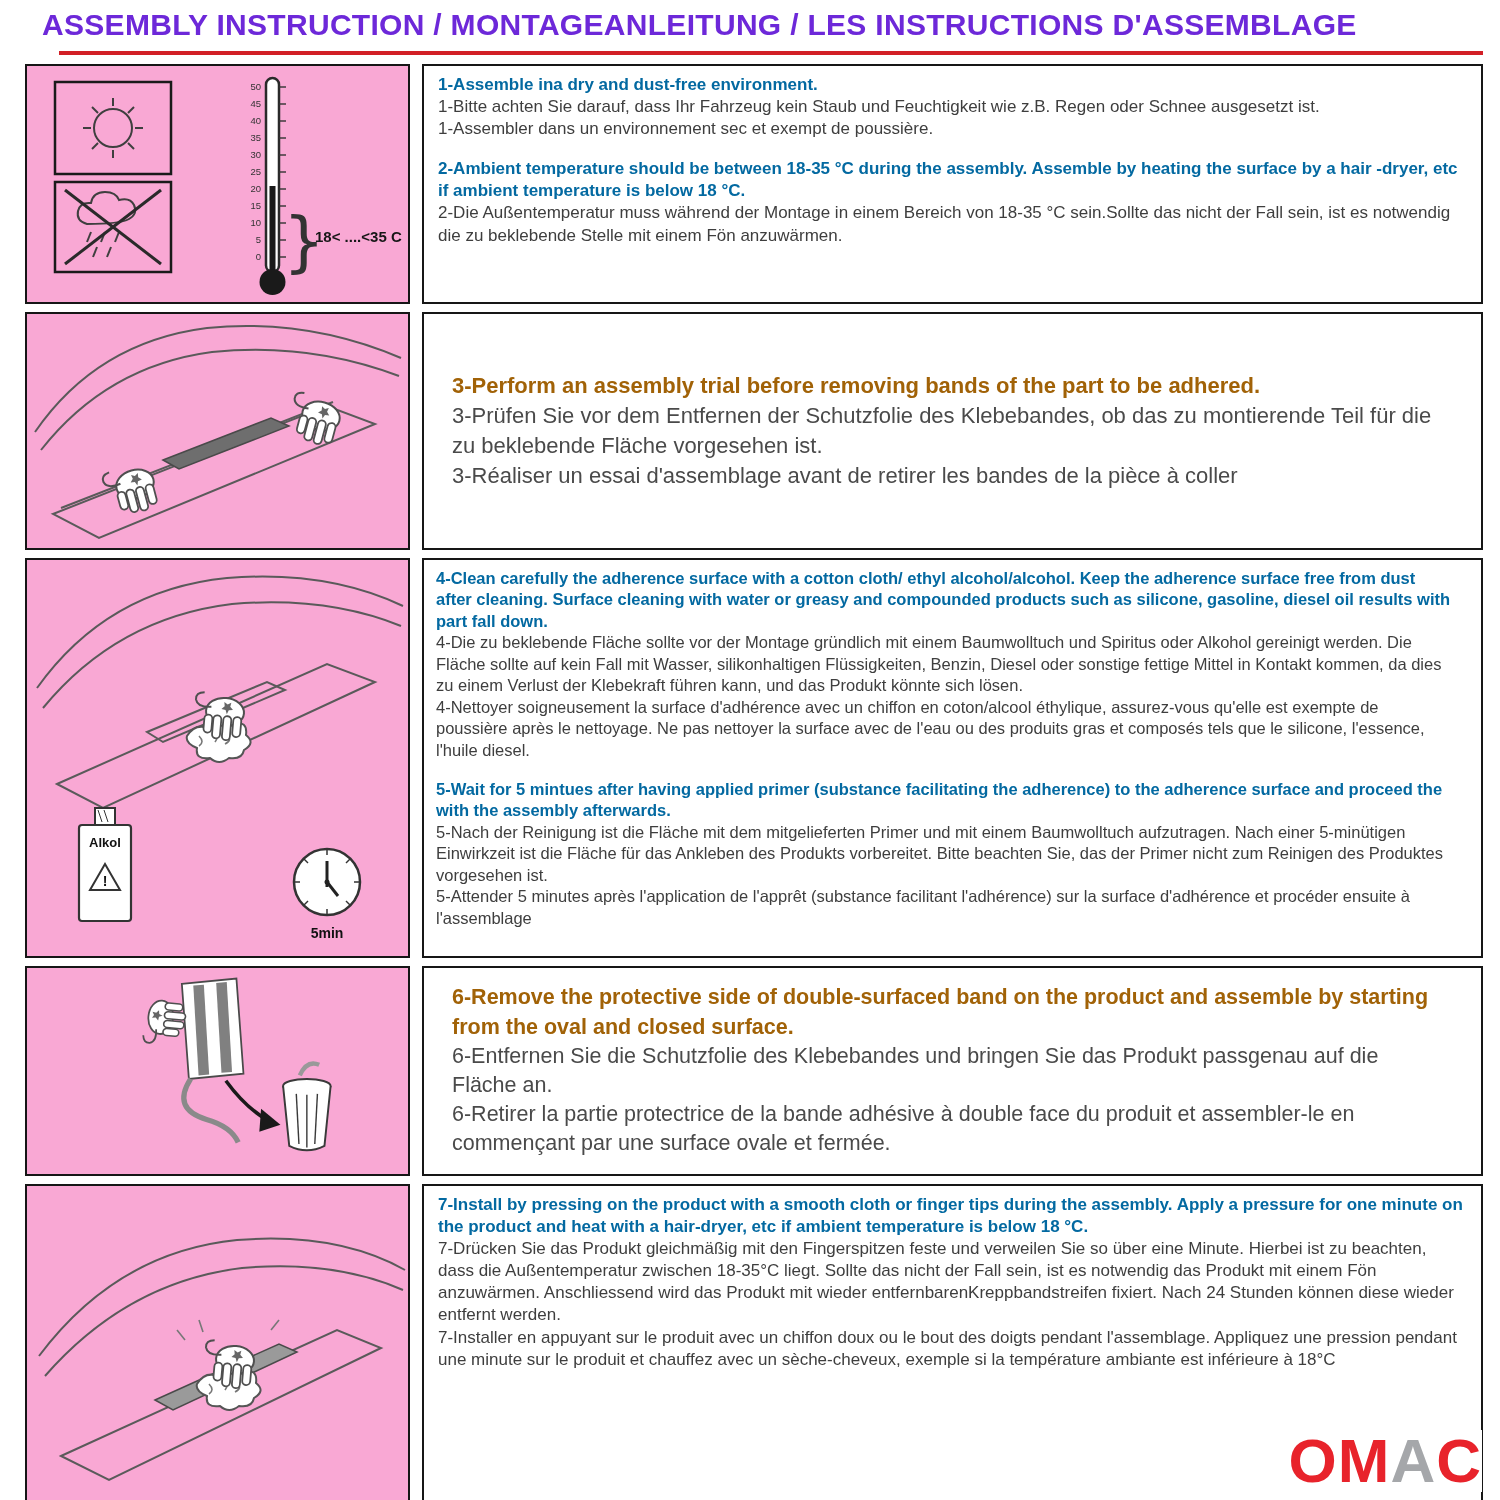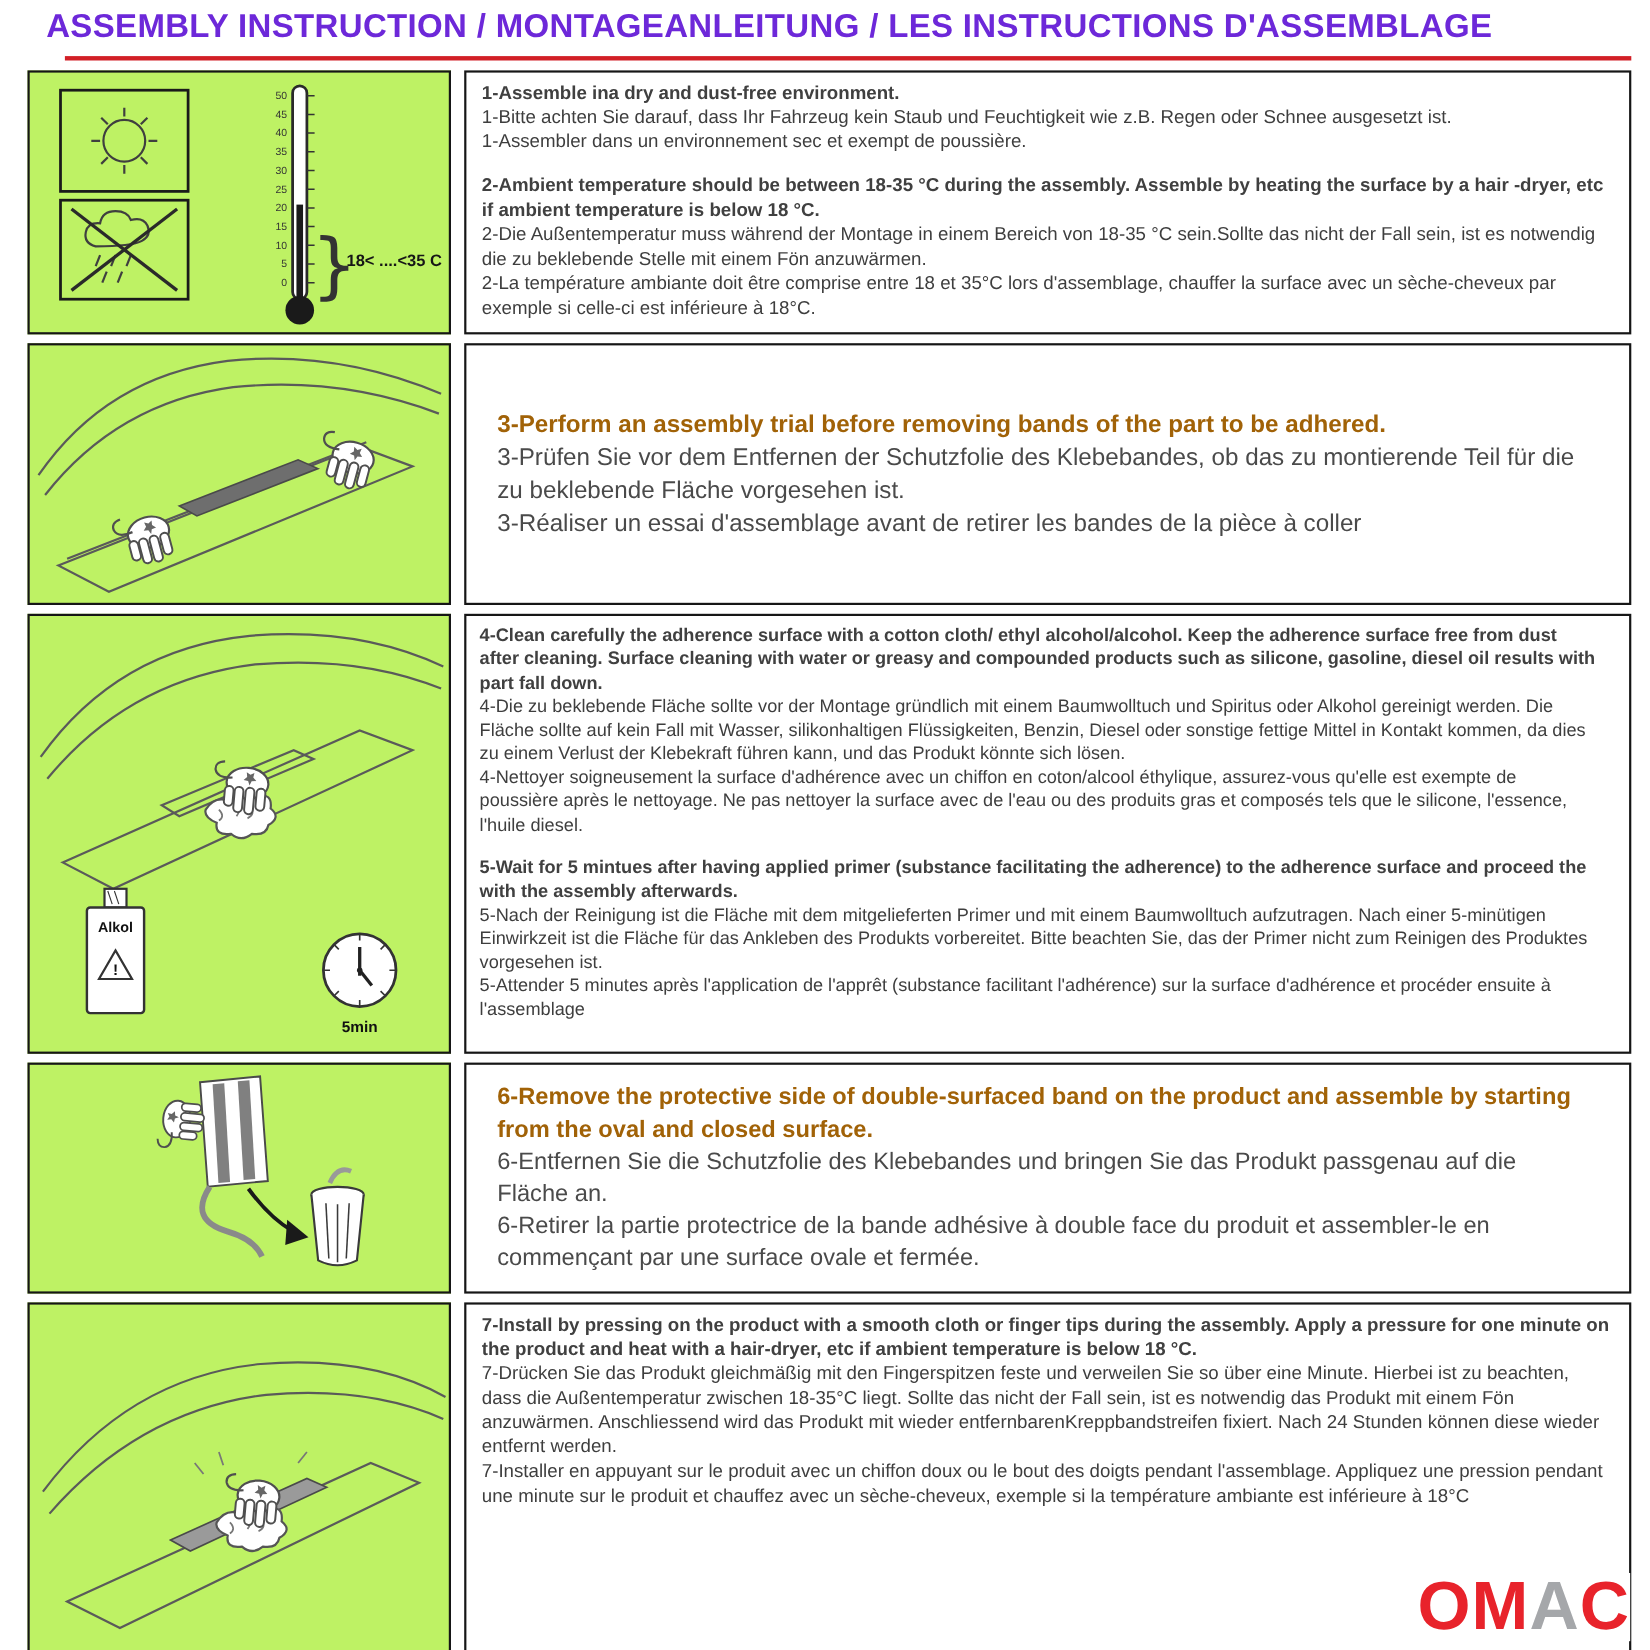--- a/index.html
+++ b/index.html
@@ -18,33 +18,33 @@
     font-weight:700;
     letter-spacing:0.3px;
     white-space:nowrap;
   }
   .rule { height:4px; background:#d21f26; margin:9px 0 9px 17px; }
 
   .row { display:flex; gap:12px; margin-bottom:8px; }
   .row:last-of-type { margin-bottom:0; }
   .illus {
     flex:0 0 385px; width:385px;
-    border:2px solid #161616; background:#bef264;
+    border:2px solid #161616; background:#f9a8d4;
   }
   .illus svg { display:block; width:100%; height:100%; }
   .txt { flex:1; border:2px solid #161616; background:#fff; }
 
   .row1 { height:240px; }
   .row2 { height:238px; }
   .row3 { height:400px; }
   .row4 { height:210px; }
   .row5 { height:342px; }
 
   .txt p { margin:0; }
-  .txt p.b { font-weight:700; color:#404040; }
+  .txt p.b { font-weight:700; color:#0369a1; }
   .txt p.gap { margin-top:18px; }
 
   .txt-sm { font-size:17px; line-height:1.3; padding:8px 14px 6px 14px; }
   .txt-dense { font-size:16.5px; line-height:1.3; padding:8px 28px 6px 12px; }
   .txt-lg {
     font-size:22px; line-height:1.36; color:#4a4a4a;
     padding:10px 40px 10px 28px;
     display:flex; flex-direction:column; justify-content:center;
   }
   .txt-lg p.b { color:#a16207; }
@@ -143,21 +143,20 @@
         <text class="range-label" x="288" y="176">18&lt; ....&lt;35 C</text>
       </g>
     </svg>
   </div>
   <div class="txt txt-sm">
     <p class="b">1-Assemble ina dry and dust-free environment.</p>
     <p>1-Bitte achten Sie darauf, dass Ihr Fahrzeug kein Staub und Feuchtigkeit wie z.B. Regen oder Schnee ausgesetzt ist.</p>
     <p>1-Assembler dans un environnement sec et exempt de poussière.</p>
     <p class="b gap">2-Ambient temperature should be between 18-35 °C  during the assembly. Assemble by heating the surface by a hair -dryer, etc if ambient temperature is below 18 °C.</p>
     <p>2-Die Außentemperatur muss während der Montage in einem Bereich von 18-35 °C  sein.Sollte das nicht der Fall sein, ist es notwendig die zu beklebende Stelle mit einem Fön anzuwärmen.</p>
-    <p>2-La température ambiante doit être comprise entre 18 et 35°C lors d'assemblage, chauffer la surface avec un sèche-cheveux par exemple si celle-ci est inférieure à 18°C.</p>
   </div>
 </section>
 
 <section class="row row2">
   <div class="illus">
     <svg viewBox="0 0 381 234">
       <defs>
         <g id="hand2">
           <ellipse cx="0" cy="0" rx="19" ry="14" fill="#fff" stroke="#4f4f4f" stroke-width="2"></ellipse>
           <rect x="-17" y="-24" width="8" height="20" rx="4" fill="#fff" stroke="#4f4f4f" stroke-width="1.8"></rect>

